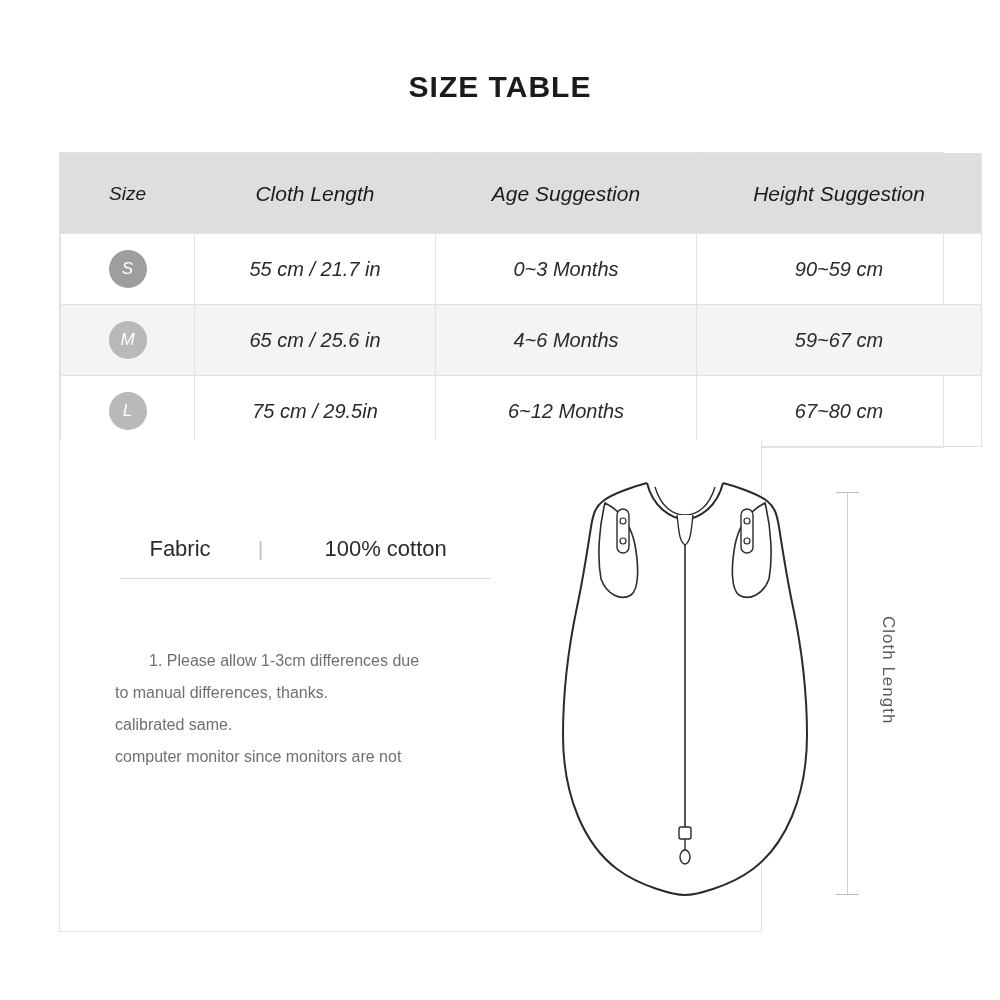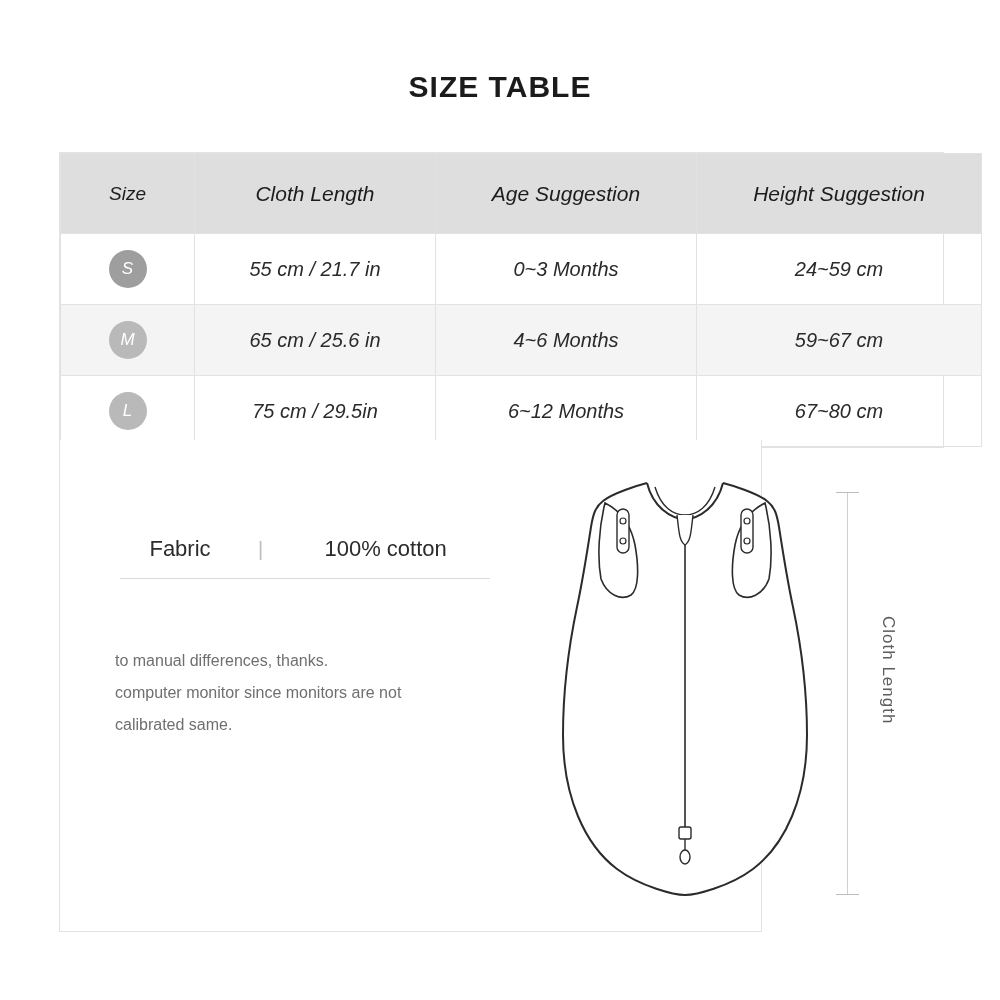--- a/index.html
+++ b/index.html
@@ -211,21 +211,21 @@
           <th class="col-height">Height Suggestion</th>
         </tr>
       </thead>
       <tbody>
         <tr>
           <td class="col-size">
             <span class="size-badge">S</span>
           </td>
           <td class="col-length">55 cm / 21.7 in</td>
           <td class="col-age">0~3 Months</td>
-          <td class="col-height">24~59 cm</td>
+          <td class="col-height">90~59 cm</td>
         </tr>
         <tr class="alt">
           <td class="col-size">
             <span class="size-badge light">M</span>
           </td>
           <td class="col-length">65 cm / 25.6 in</td>
           <td class="col-age">4~6 Months</td>
           <td class="col-height">59~67 cm</td>
         </tr>
         <tr>
@@ -242,23 +242,24 @@
 
   <div class="lower-panel">
 
     <div class="fabric-row">
       <span class="fabric-label">Fabric</span>
       <span class="fabric-sep">|</span>
       <span class="fabric-value">100% cotton</span>
     </div>
 
     <div class="notes">
+      <p class="indent">1. Please allow 1-3cm differences due</p>
       <p>to manual differences, thanks.</p>
+      <p>calibrated same.</p>
       <p>computer monitor since monitors are not</p>
-      <p>calibrated same.</p>
     </div>
 
     <div class="garment">
       <svg width="260" height="430" viewBox="0 0 260 430" fill="none">
 
         <path d="M92 8 C84 10 58 18 48 26 C40 32 38 40 36 52
                  C32 78 28 104 22 132 C14 170 8 210 8 260
                  C8 322 30 370 62 394 C86 412 120 420 130 420
                  C140 420 174 412 198 394 C230 370 252 322 252 260
                  C252 210 246 170 238 132 C232 104 228 78 224 52

